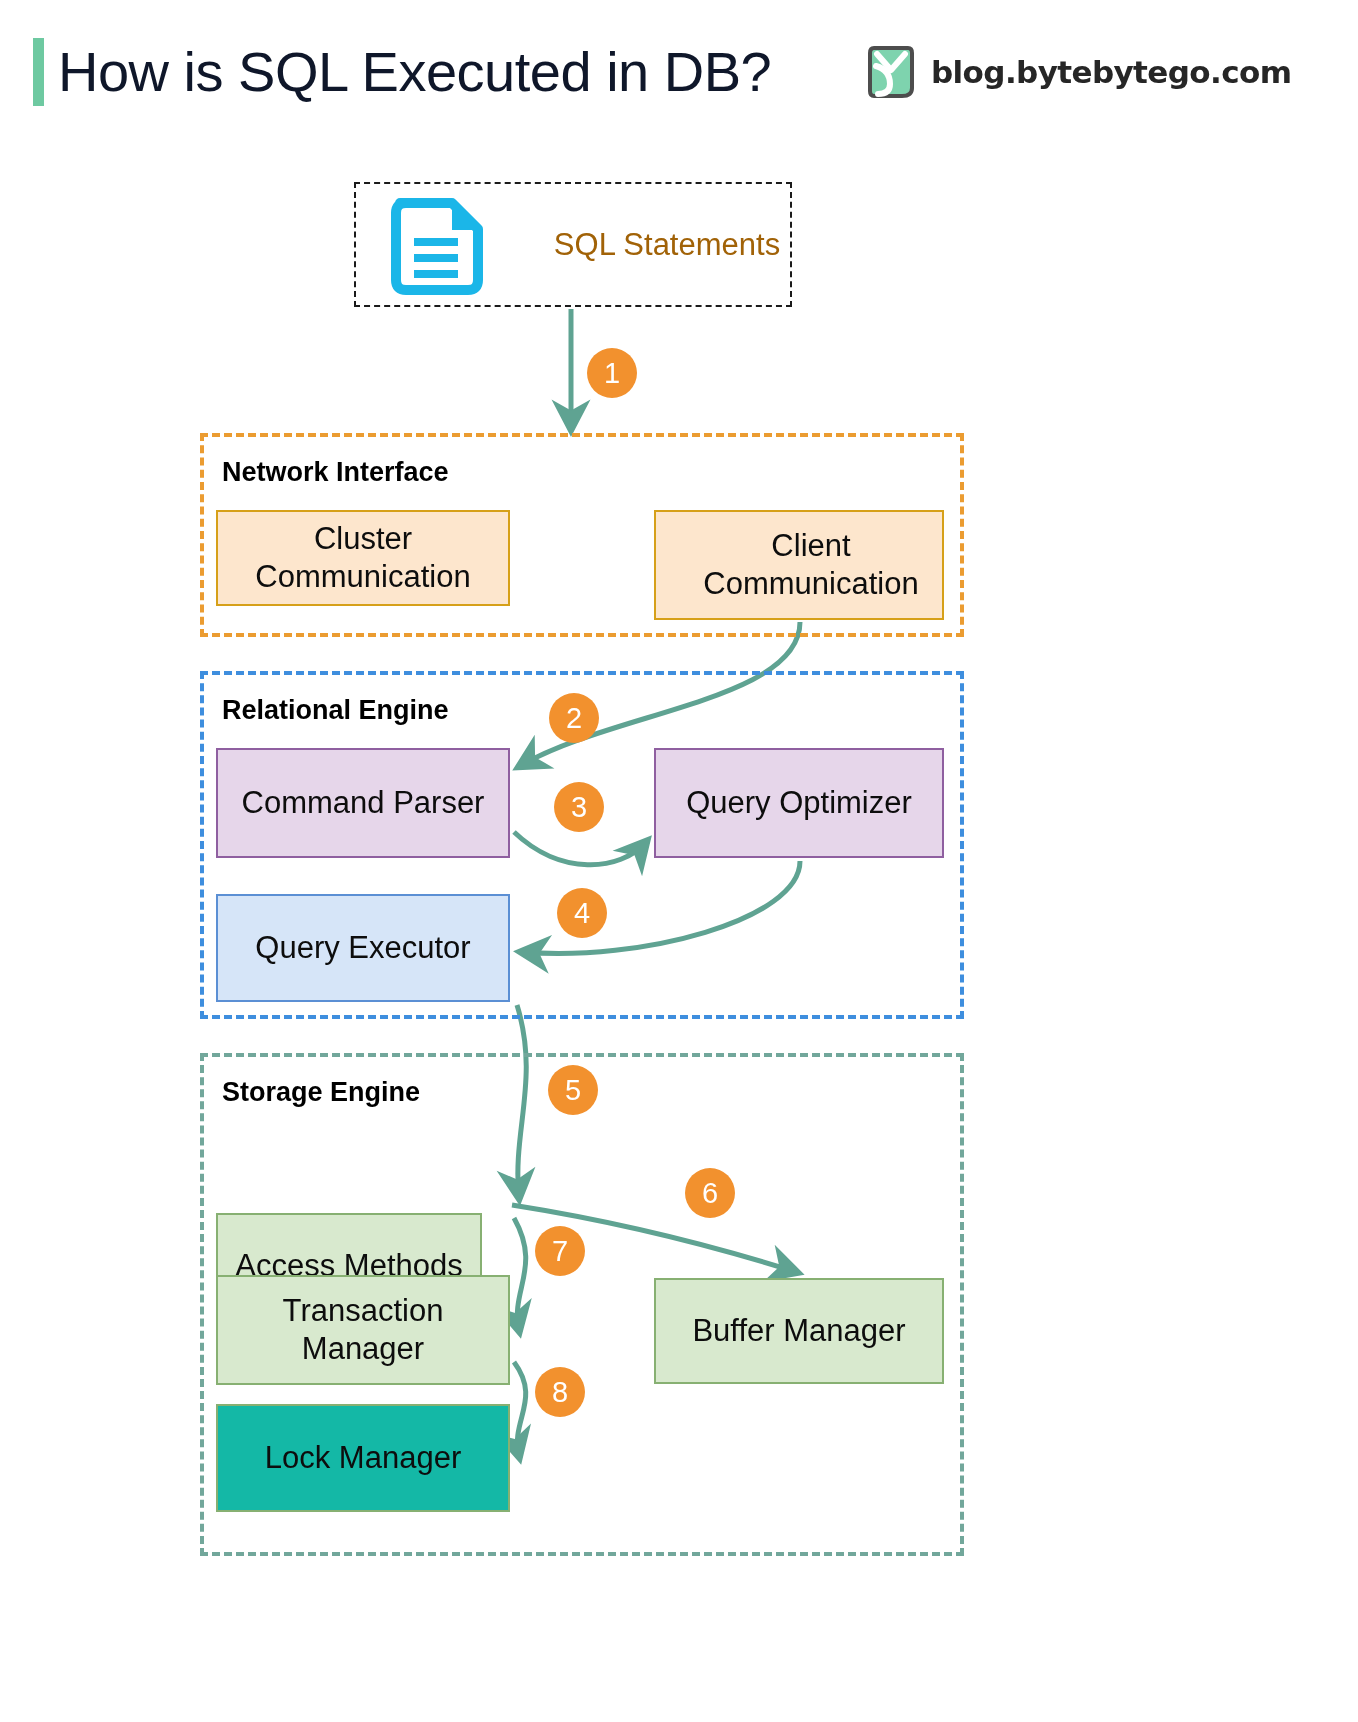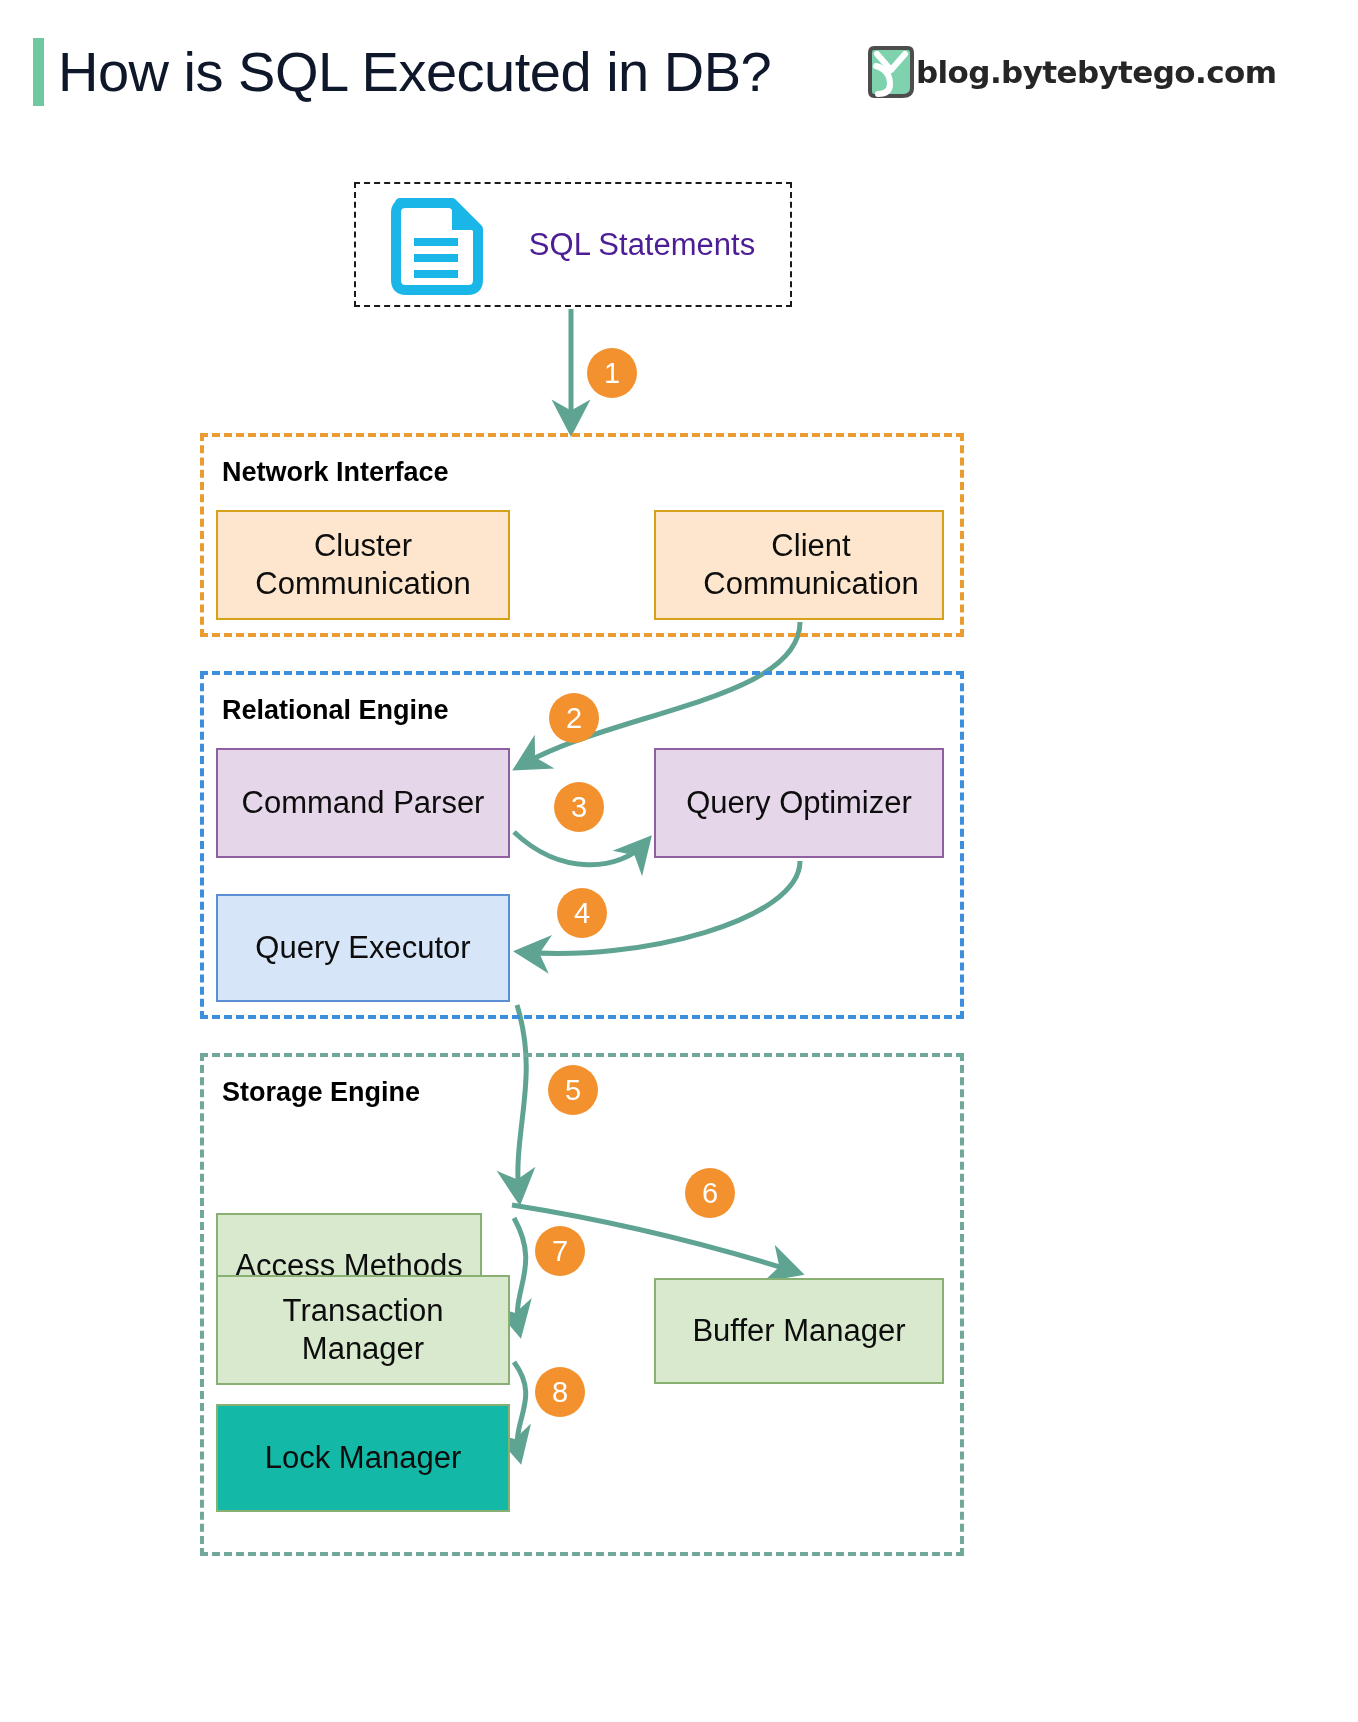--- a/index.html
+++ b/index.html
@@ -36,21 +36,21 @@
     letter-spacing: -0.5px;
     white-space: nowrap;
     line-height: 78px;
     font-family: "Liberation Sans", sans-serif;
   }
   #brand {
     position: absolute;
     left: 868px; top: 44px;
     display: flex;
     align-items: center;
-    gap: 2px;
+    gap: 17px;
   }
   #brand-logo { width: 46px; height: 56px; display:block; }
   #brand-text {
     font-size: 31px;
     font-weight: 700;
     color: #262626;
     font-family: "DejaVu Sans", sans-serif;
     letter-spacing: -0.6px;
     white-space: nowrap;
   }
@@ -100,38 +100,38 @@
     border: 2px dashed #1a1a1a;
     background: #ffffff;
   }
   #sql-icon {
     position: absolute;
     left: 34px; top: 14px;
     width: 94px; height: 97px;
   }
   #sql-label {
     position: absolute;
-    left: 143px; top: 0;
+    left: 168px; top: 0;
     width: 286px; height: 121px;
     display: flex; align-items: center; justify-content: center;
     font-size: 31px;
-    color: #4c1d95;
+    color: #a16207;
     font-family: "Liberation Sans", sans-serif;
   }
 
   
   #grp-network {
     left: 200px; top: 433px;
     width: 764px; height: 204px;
     border: 4px dashed #eb9c31;
   }
   #grp-network .group-title { left: 18px; top: 20px; }
   #node-cluster-comm {
     left: 216px; top: 510px;
-    width: 294px; height: 110px;
+    width: 294px; height: 96px;
     background: #fde6cd;
     border: 2px solid #d6a019;
   }
   #node-client-comm {
     left: 654px; top: 510px;
     width: 290px; height: 110px;
     background: #fde6cd;
     border: 2px solid #d6a019;
     padding-left: 24px;
   }

